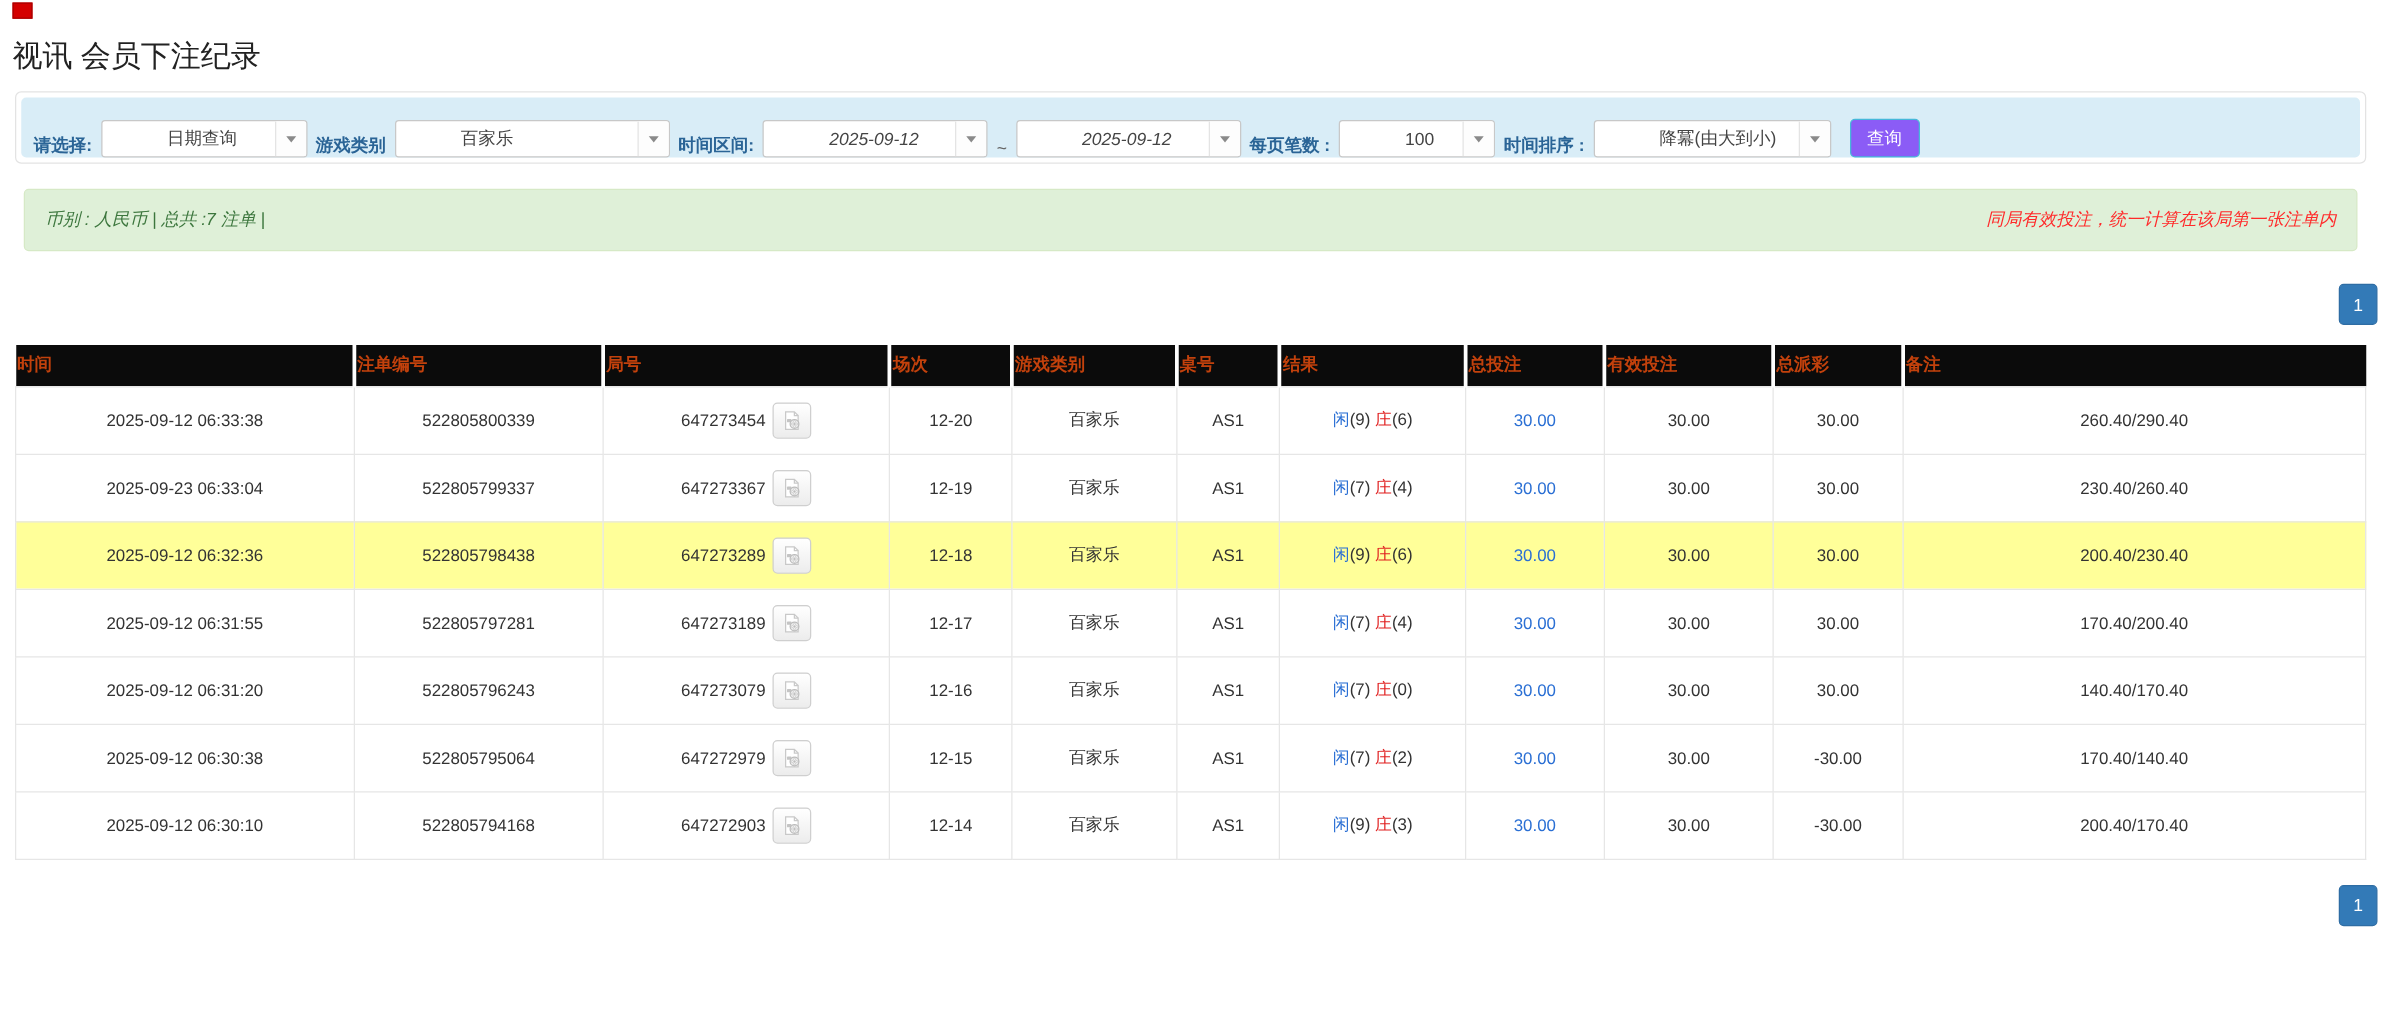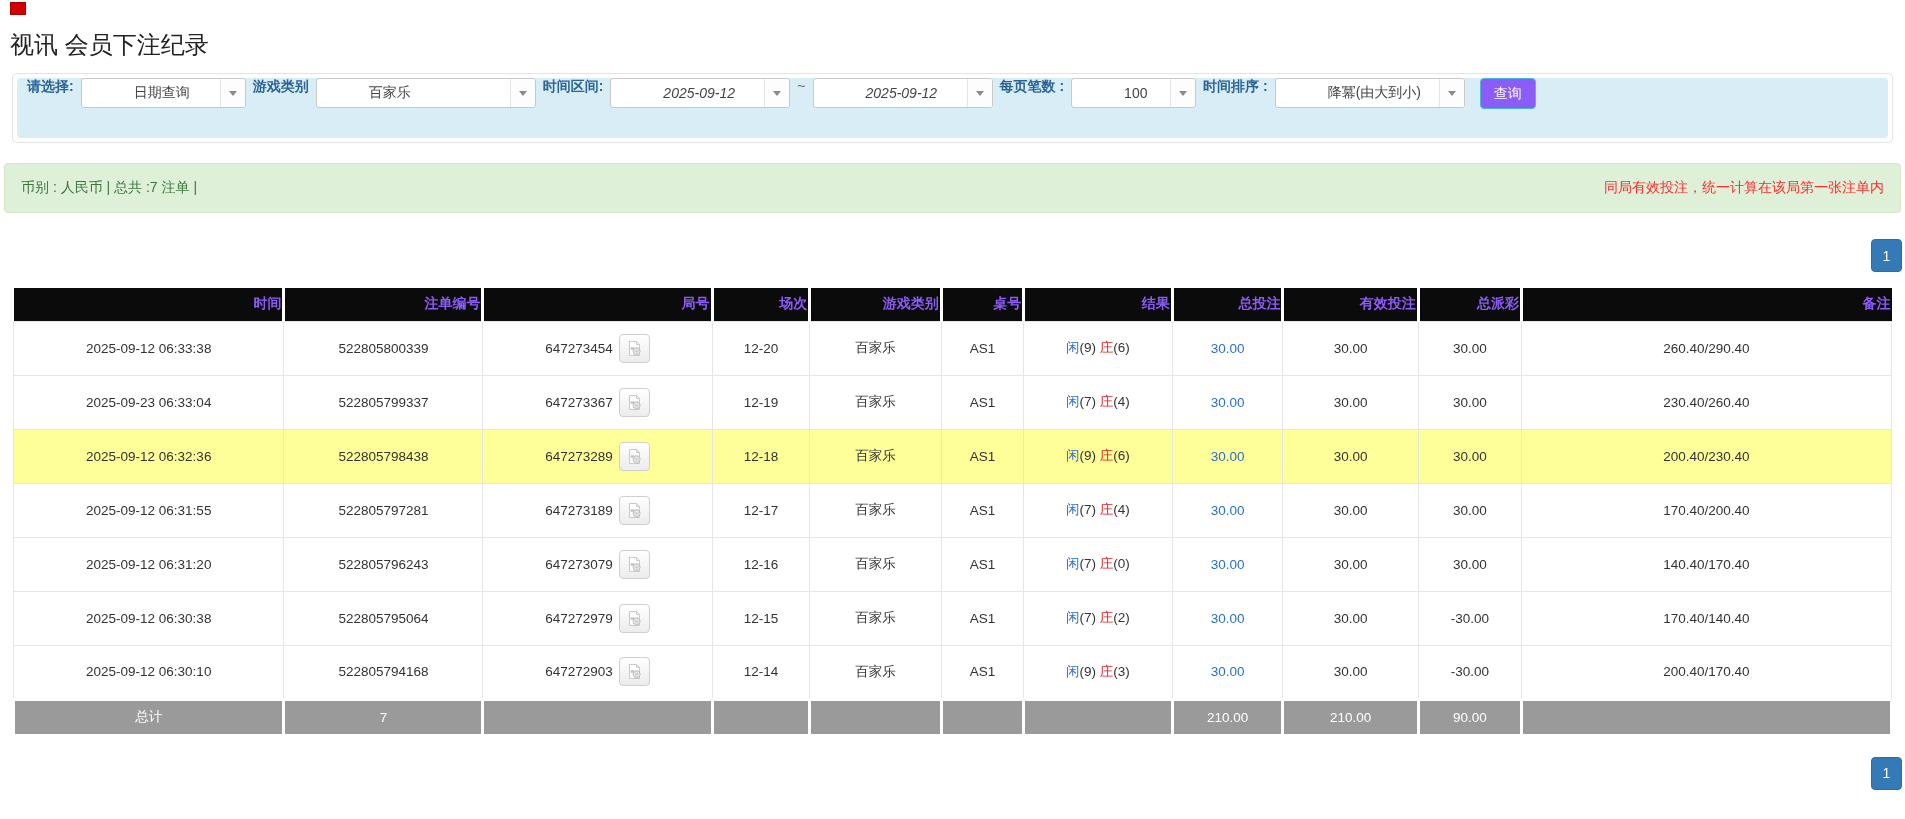--- a/index.html
+++ b/index.html
@@ -10,44 +10,44 @@
     font-family:"Liberation Sans","DejaVu Sans",sans-serif;
     color:#333;
   }
   
   .red-icon { display:block; width:16px; height:13px; margin:2px 0 0 10px; background:#d40000; border:1px solid #a80000; }
 
   h1.page-title { margin:14px 0 12px 10px; font-size:24px; font-weight:400; color:#222; }
 
   
   .filter-panel { margin:0 12px; border:1px solid #e3e3e3; border-radius:5px; padding:4px; background:#fff; }
-  .filter-bar { background:#d9edf7; border-radius:4px; height:60px; display:flex; align-items:flex-start; padding:0 10px; gap:7px; }
+  .filter-bar { background:#d9edf7; border-radius:4px; height:48px; display:flex; align-items:flex-end; padding:0 10px; gap:7px; }
   .flabel { font-weight:bold; color:#2a6496; font-size:14px; white-space:nowrap; }
   .tilde { color:#666; font-size:14px; }
   .combo { background:#fff; border:1px solid #c8c8c8; border-radius:3px; height:30px; display:flex; align-items:center; overflow:hidden;padding-left:44px; }
   .combo-val { flex:1; padding:0 8px; font-size:14px; color:#444; white-space:nowrap; overflow:hidden; }
   .combo-arrow { width:25px; align-self:stretch; display:flex; align-items:center; justify-content:center; border-left:1px solid #e4e4e4; background:#fdfdfd; }
   .combo-arrow i { width:0; height:0; border-left:4px solid transparent; border-right:4px solid transparent; border-top:5px solid #8a8a8a; }
   .w165{width:165px;} .w220{width:220px;} .w180{width:180px;font-style:italic;} .w125{width:125px;gap:22px;} .w190{width:190px;}
   .query-btn { background:#8b5cf6; color:#fff; border:1px solid #46b8da; border-radius:4px; height:31px; padding:0 13px; font-size:14px; cursor:pointer; margin-left:8px; }
 
   
-  .summary-bar { margin:20px 4px 0; background:#dff0d8; border:1px solid #d6e9c6; border-radius:4px; height:50px; display:flex; align-items:center; justify-content:space-between; padding:0 16px; }
+  .summary-bar { margin:20px 19px 0; background:#dff0d8; border:1px solid #d6e9c6; border-radius:4px; height:50px; display:flex; align-items:center; justify-content:space-between; padding:0 16px;font-style:italic; }
   .summary-left { color:#3c763d; font-size:14px; }
   .summary-right { color:#ff2a2a; font-size:14px; }
 
   
   .pager { display:flex; justify-content:flex-end; }
   .pager.top { margin:26px 3px 16px 0; }
   .pager.bottom { margin:20px 3px 0 0; }
   .page-btn { min-width:31px; height:33px; background:#337ab7; border:1px solid #2e6da4; color:#fff; display:flex; align-items:center; justify-content:center; border-radius:4px; font-size:14px; cursor:pointer; text-decoration:none; }
 
   
   table.records { width:calc(100% - 24px); margin:0 12px; border-collapse:collapse; table-layout:fixed; }
-  table.records thead th { background:#0b0b0b; color:#8b5cf6; font-weight:bold; height:33px; font-size:14px; text-align:right; border-right:3px solid #fff;font-family:Liberation Serif, serif; }
+  table.records thead th { background:#0b0b0b; color:#c2410c; font-weight:bold; height:33px; font-size:14px; text-align:left; border-right:3px solid #fff;font-family:Liberation Serif, serif; }
   table.records thead th:last-child { border-right:none; }
   table.records tbody td { height:54px; text-align:center; font-size:13.5px; color:#333; border:1px solid #e6e6e6; background:#fff; }
   table.records tbody tr.highlight td { background:#ffff99; }
   table.records tfoot td { background:#9a9a9a; color:#fff; height:36px; text-align:center; font-size:13.5px; border:3px solid #fff; }
   .bet-link { color:#2a6fd4; cursor:pointer; text-decoration:none; }
   .neg { color:#e00000; }
   .res-player { color:#2a6fd4; }
   .res-banker { color:#e02020; }
   .res-score { color:#333; }
   .round-wrap { display:inline-flex; align-items:center; gap:6px; }
@@ -343,31 +343,18 @@
         <td>百家乐</td>
         <td>AS1</td>
         <td><span class="res-player">闲</span><span class="res-score">(9) </span><span class="res-banker">庄</span><span class="res-score">(3)</span></td>
         <td><a class="bet-link">30.00</a></td>
         <td>30.00</td>
         <td class="neg">-30.00</td>
         <td>200.40/170.40</td>
       </tr>
     </tbody>
   <tfoot>
-      <tr>
-        <td>总计</td>
-        <td>7</td>
-        <td></td>
-        <td></td>
-        <td></td>
-        <td></td>
-        <td></td>
-        <td>210.00</td>
-        <td>210.00</td>
-        <td>90.00</td>
-        <td></td>
-      </tr>
     </tfoot>
 </table>
 
 <div class="pager bottom">
   <a class="page-btn">1</a>
 </div>
 
 </body></html>

